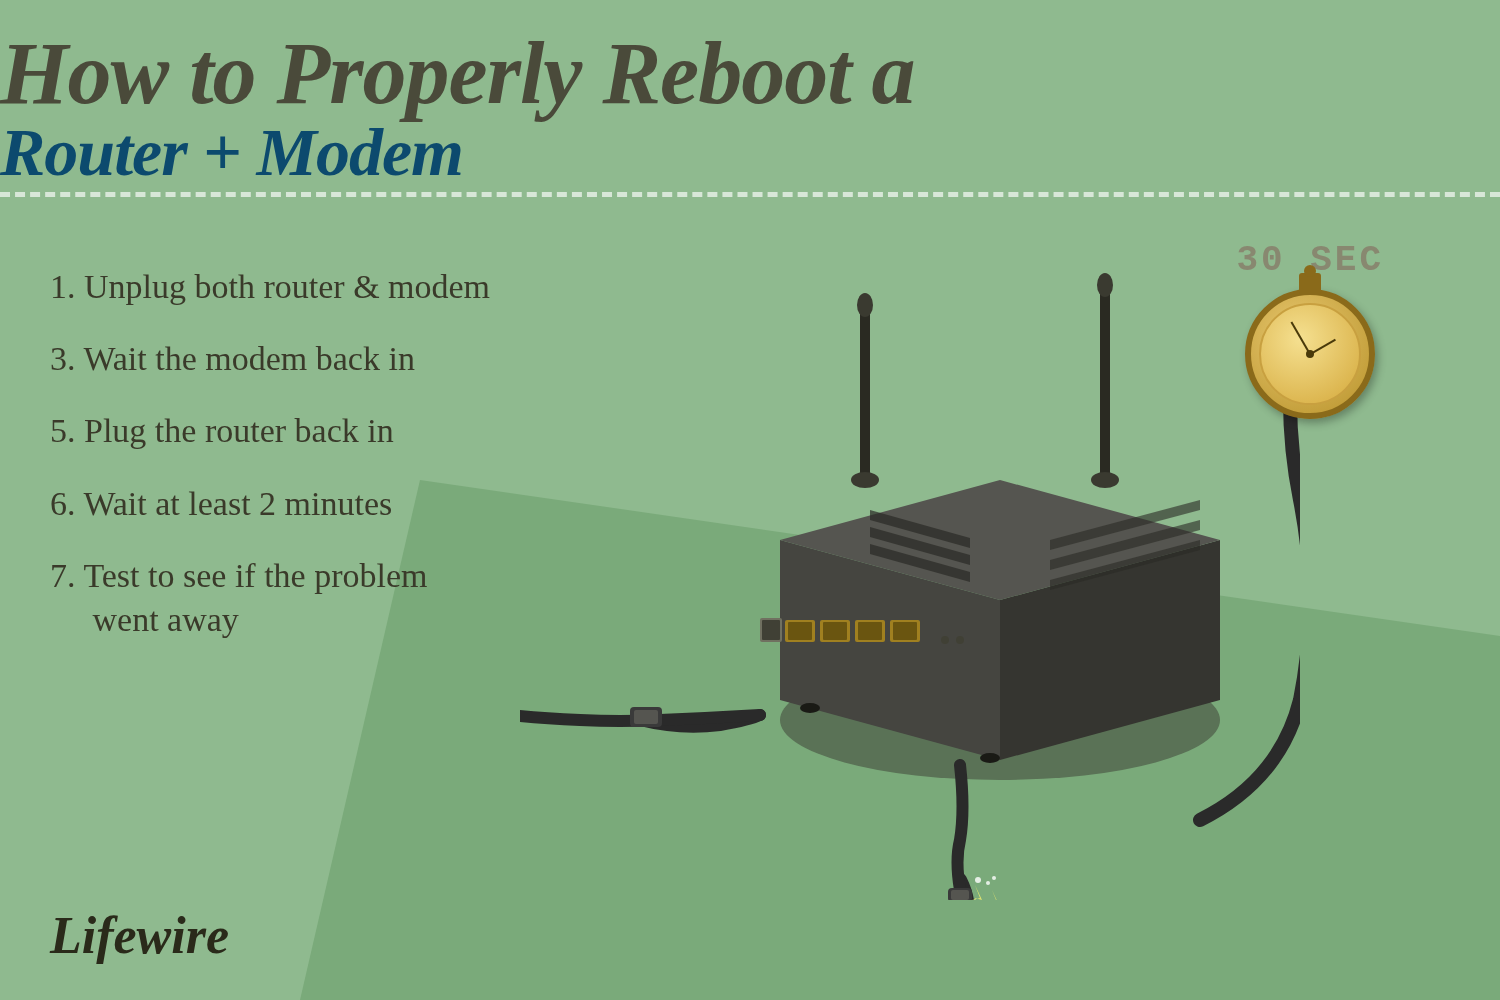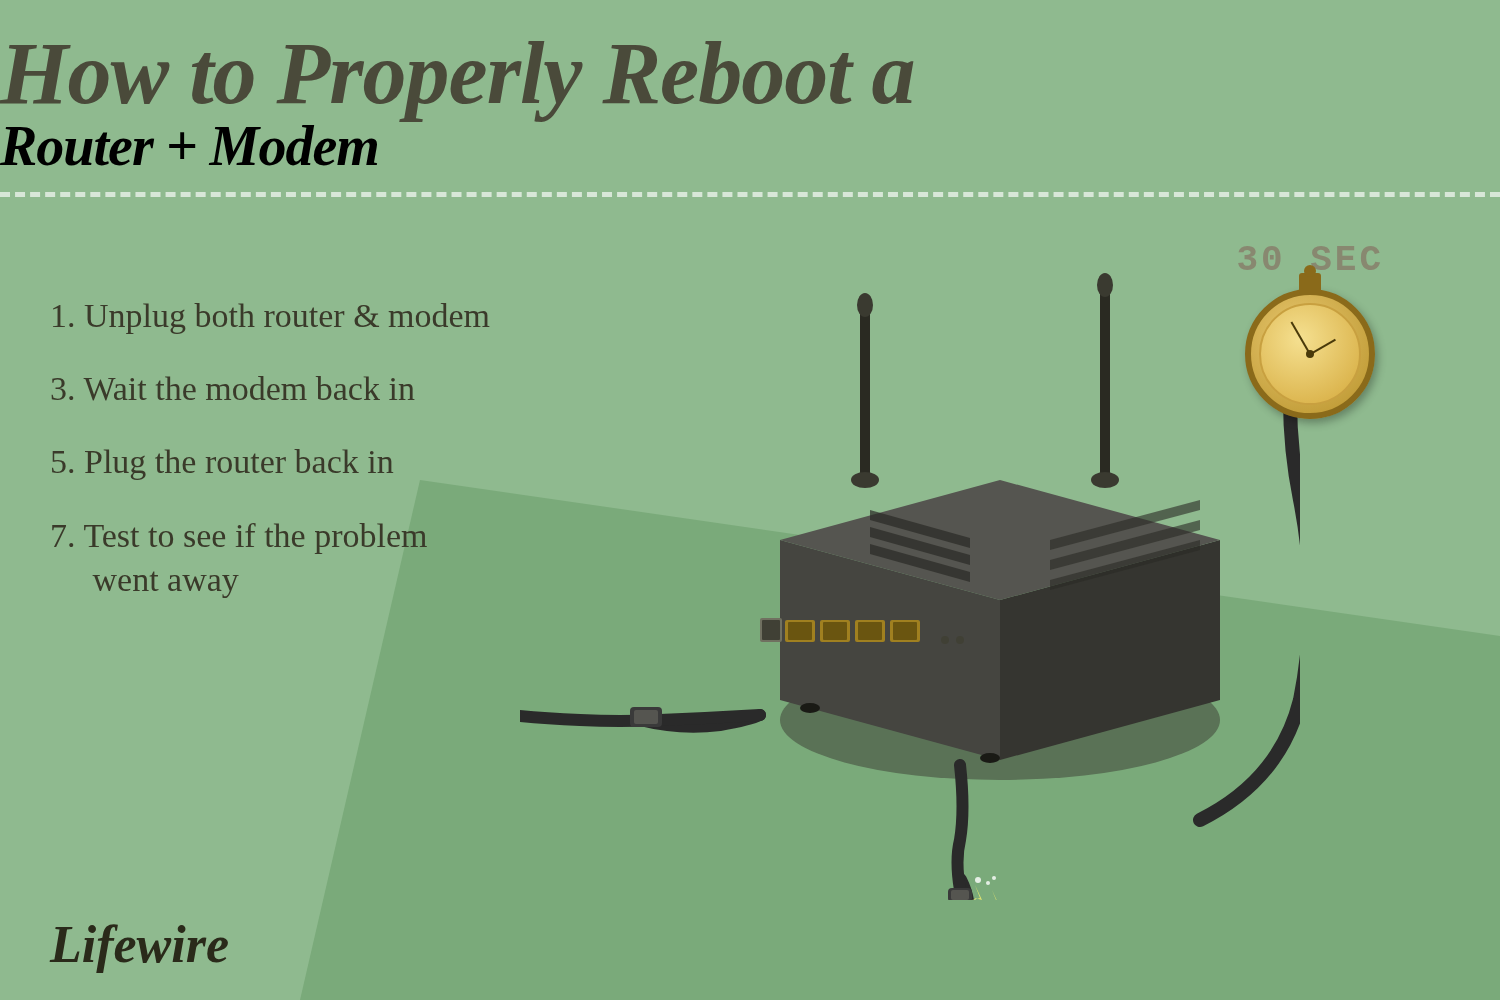--- a/index.html
+++ b/index.html
@@ -44,44 +44,43 @@
       font-size: 88px;
       font-weight: bold;
       color: #4a4a3a;
       line-height: 1.0;
       letter-spacing: -1px;
       font-style: italic;
     }
 
     .title-line2 {
       font-family: 'Georgia', serif;
-      font-size: 56px;
+      font-size: 68px;
       font-weight: bold;
-      color: #000000;
+      color: #0c4a6e;
       line-height: 1.0;
       letter-spacing: -1px;
       font-style: italic;
     }
 
     
     .steps-container {
       position: absolute;
       top: 265px;
       left: 50px;
       width: 480px;
     }
 
     .step {
       font-family: Georgia, serif;
       font-size: 34px;
       color: #3a3a2a;
       margin-bottom: 28px;
       line-height: 1.3;
       font-weight: normal;
-      margin-top: 29px;
     }
 
     .step.step-7 {
       margin-bottom: 0;
     }
 
     
     .router-container {
       position: absolute;
       top: 200px;
@@ -186,21 +185,21 @@
       width: 8px;
       height: 8px;
       background: #4a3a0a;
       border-radius: 50%;
       transform: translate(-50%, -50%);
     }
 
     
     .lifewire-logo {
       position: absolute;
-      bottom: 26px;
+      bottom: 35px;
       left: 50px;
       font-family: Georgia, serif;
       font-size: 52px;
       font-weight: bold;
       color: #2a2a1a;
       font-style: italic;
     }
 
     
     .deco-line-top {
@@ -228,20 +227,24 @@
     <span>1.</span>
     <span>Unplug both router &amp; modem</span>
   </div>
   <div class="step">
     <span>3.</span>
     <span>Wait the modem back in</span>
   </div>
   <div class="step">
     <span>5.</span>
     <span>Plug the router back in</span>
+  </div>
+  <div class="step">
+    <span>6.</span>
+    <span>Wait at least 2 minutes</span>
   </div>
   <div class="step step-7">
     <span>7. Test to see if the problem<br>&nbsp;&nbsp;&nbsp;&nbsp; went away</span>
   </div>
 </div>
 
 <div class="router-container">
   <svg class="router-svg" viewBox="0 0 780 700" xmlns="http://www.w3.org/2000/svg">
 
     <path d="M 680 620 Q 760 580 780 500 Q 800 400 780 300 Q 760 200 780 100" stroke="#2a2a2a" stroke-width="14" fill="none" stroke-linecap="round"></path>

